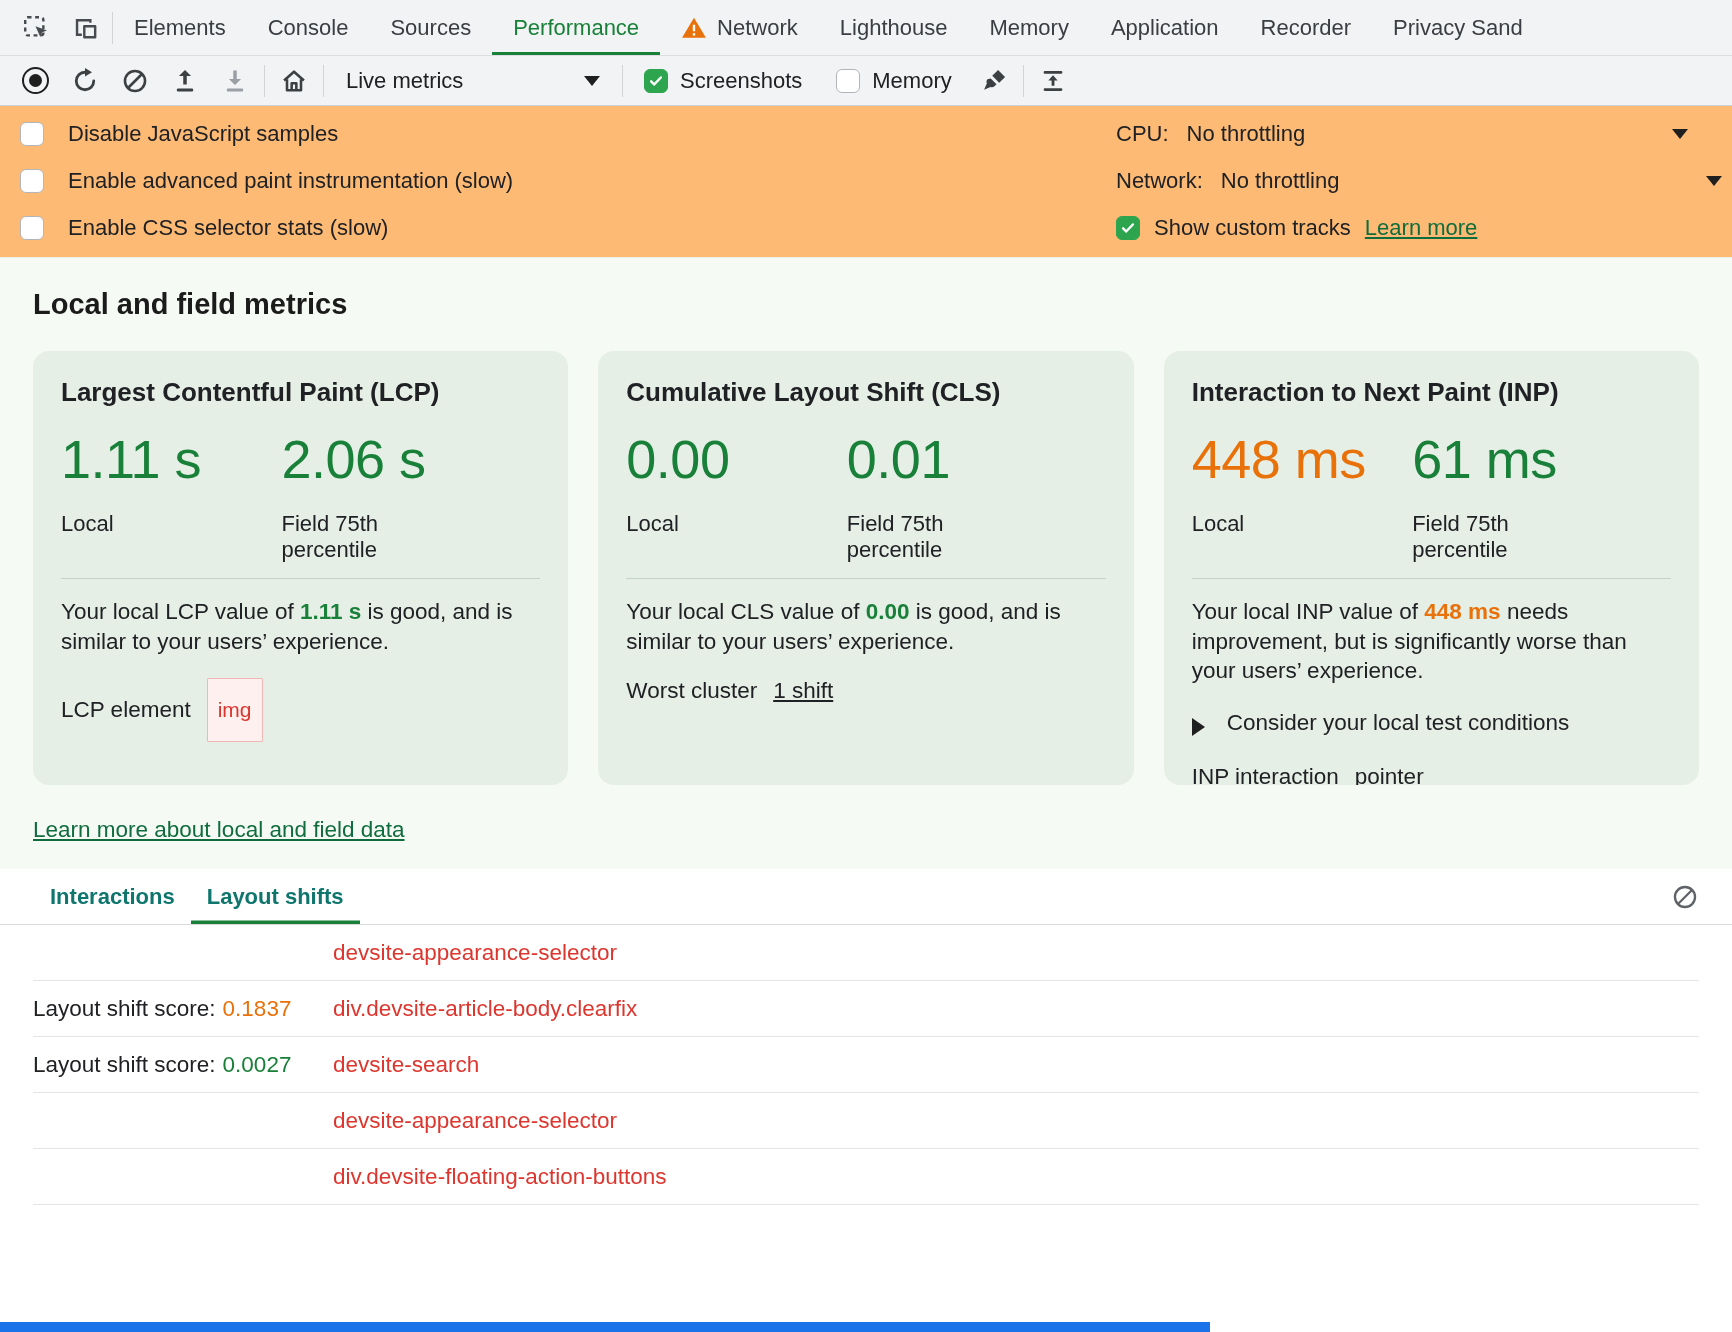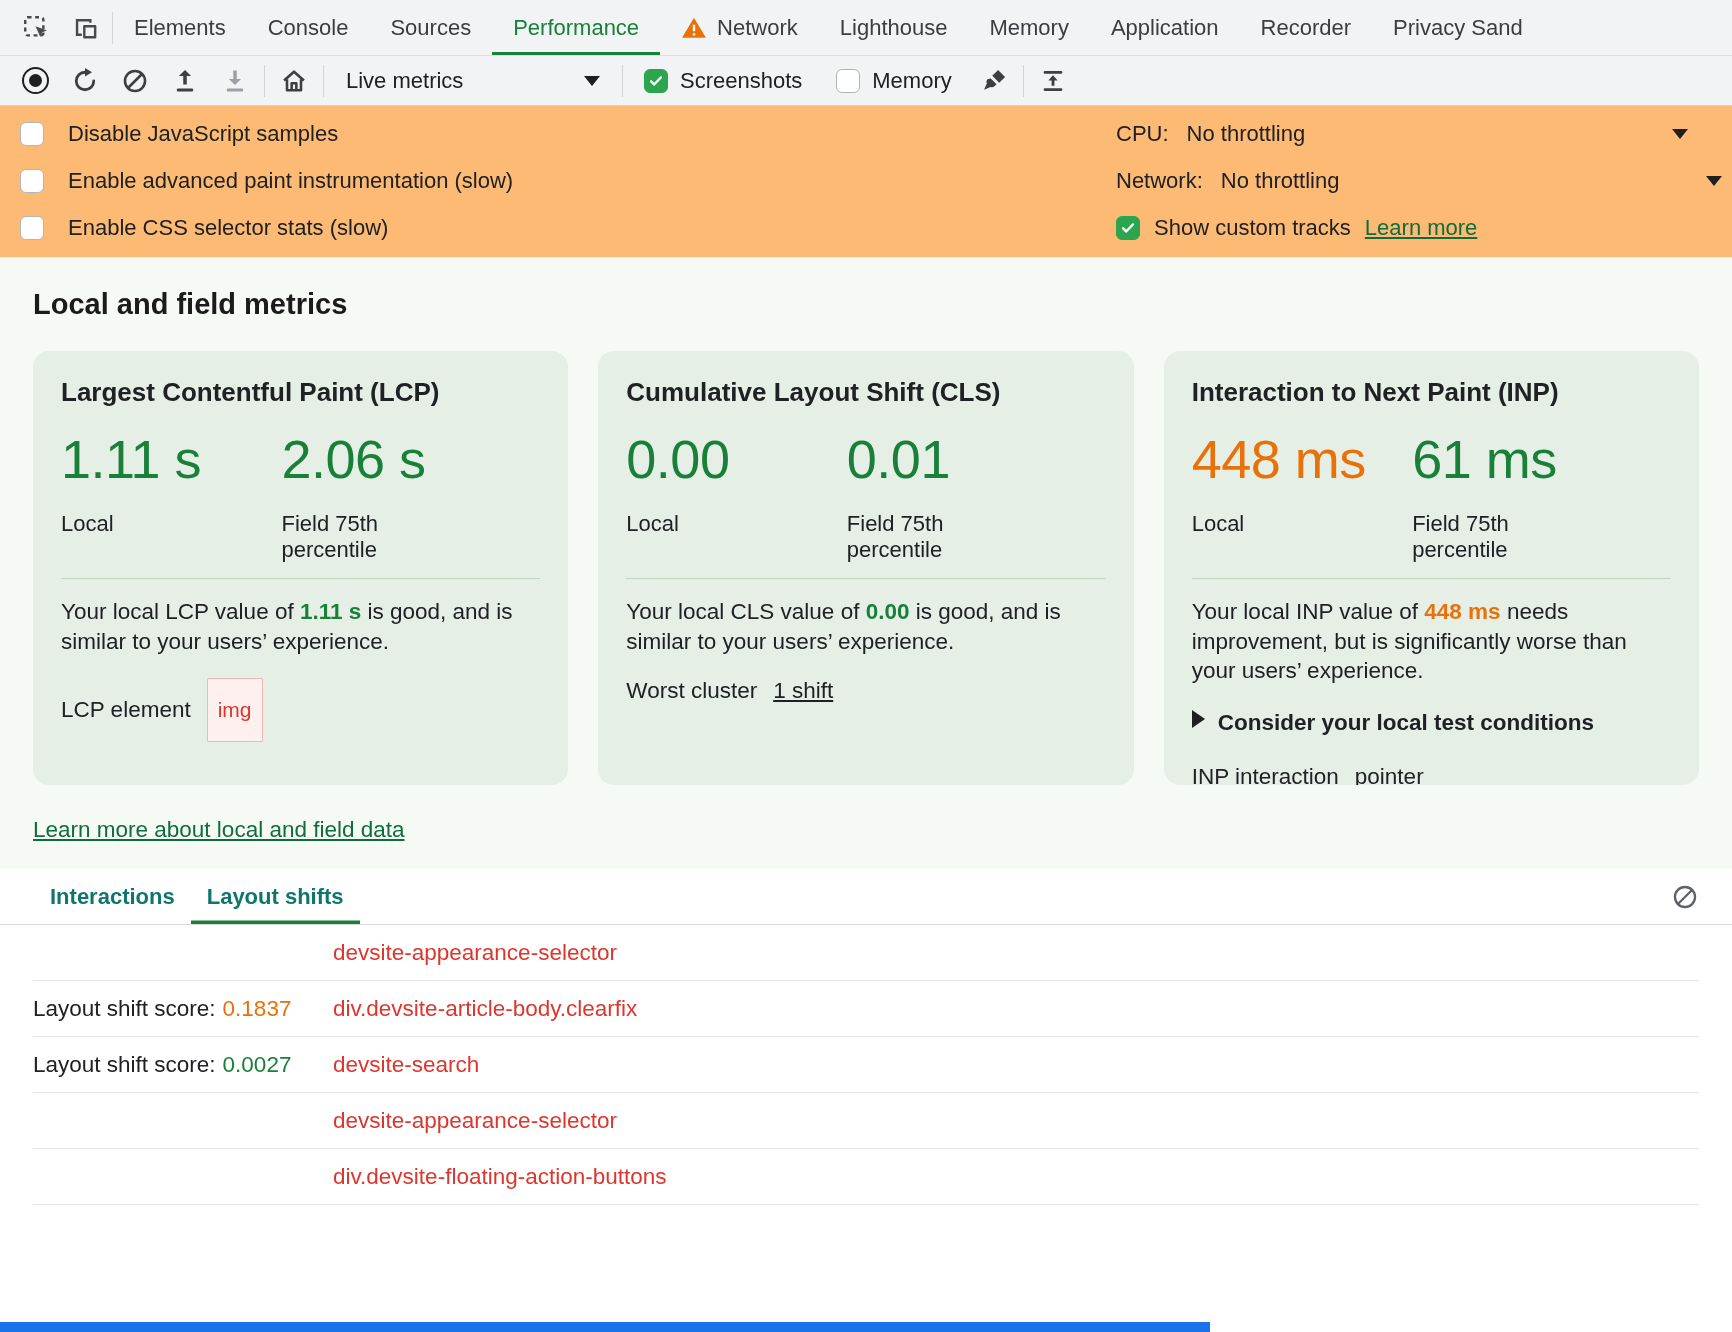--- a/index.html
+++ b/index.html
@@ -55,21 +55,21 @@
   [data-status="good"]{color:var(--good,#188038)}
   [data-status="warn"]{color:var(--warn,#e8710a)}
   .vlabel{font-size:22px;margin-top:24px;line-height:1.2;max-width:152px}
   .card-hr{border:none;border-top:1px solid #c2d4c2;margin:8px 0 18px}
   .desc{font-size:22.5px;line-height:1.32}
   .desc-value{font-weight:700}
   .card-footer{display:flex;align-items:center;gap:16px;margin-top:22px;font-size:22.5px}
   .footer-label{font-weight:500}
   .chip{color:var(--link-red,#dc362e);border:1.5px solid #f0b8b4;background:#fdf0ef;border-radius:1px;padding:16px 10px;font-size:21px;line-height:30px;cursor:pointer}
   .flink{color:#202124;text-decoration:underline;cursor:pointer}
-  .expand-row{display:flex;align-items:flex-start;gap:13px;margin-top:24px;font-size:22.5px;font-weight:700;cursor:pointer}
+  .expand-row{display:flex;align-items:flex-end;gap:22px;margin-top:24px;font-size:22.5px;font-weight:400;cursor:pointer}
   .tri{width:0;height:0;border-top:9px solid transparent;border-bottom:9px solid transparent;border-left:13px solid #1f1f1f;flex:none}
   .learn-link{font-size:22.5px;color:var(--link-green,#0f6c3d);text-decoration:underline;cursor:pointer}
 
   
   .log{background:#fff}
   .log-tabs{display:flex;align-items:center;height:56px;padding:0 26px 0 34px;border-bottom:1px solid #d9dadc}
   .log-tab{padding:0 16px;height:100%;display:flex;align-items:center;font-size:22px;font-weight:700;color:#0f766e;cursor:pointer}
   .log-tab.active{box-shadow:inset 0 -3.5px 0 var(--accent,#188038)}
   .log-clear{margin-left:auto;color:#5f6368}
   .log-rows{padding:0 33px;max-height:302px;overflow:hidden}

